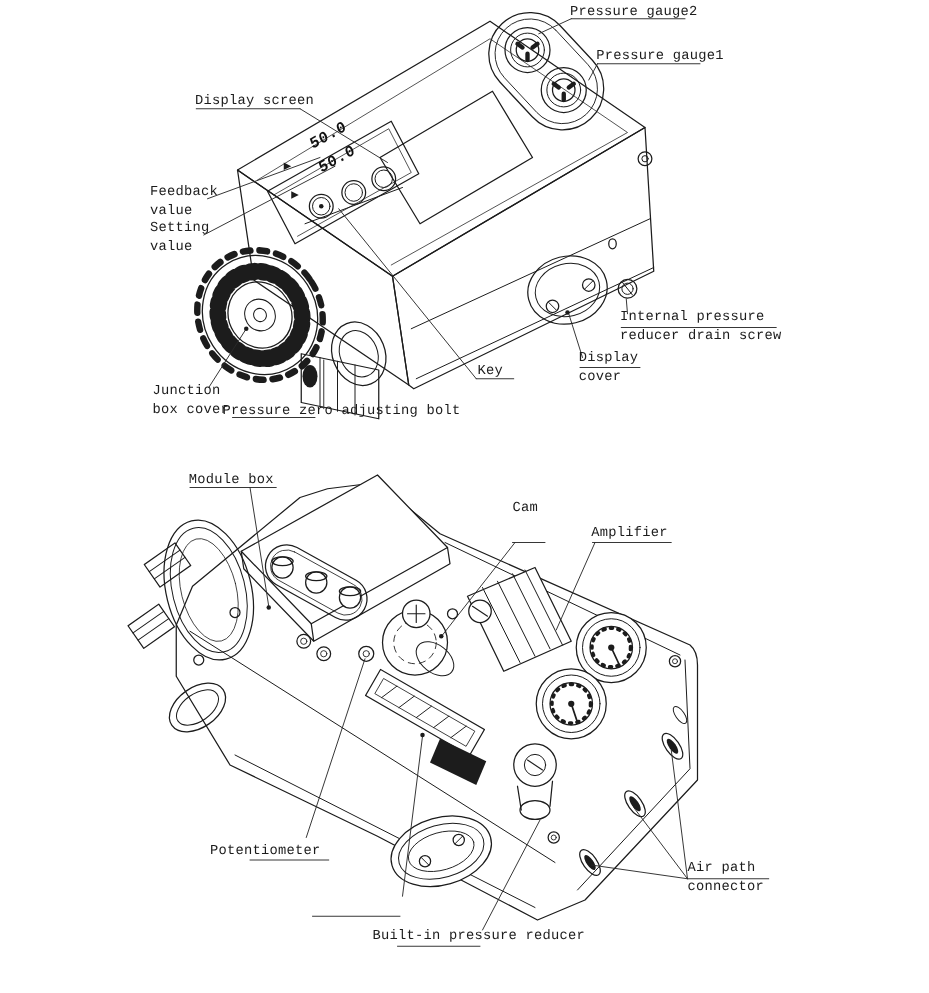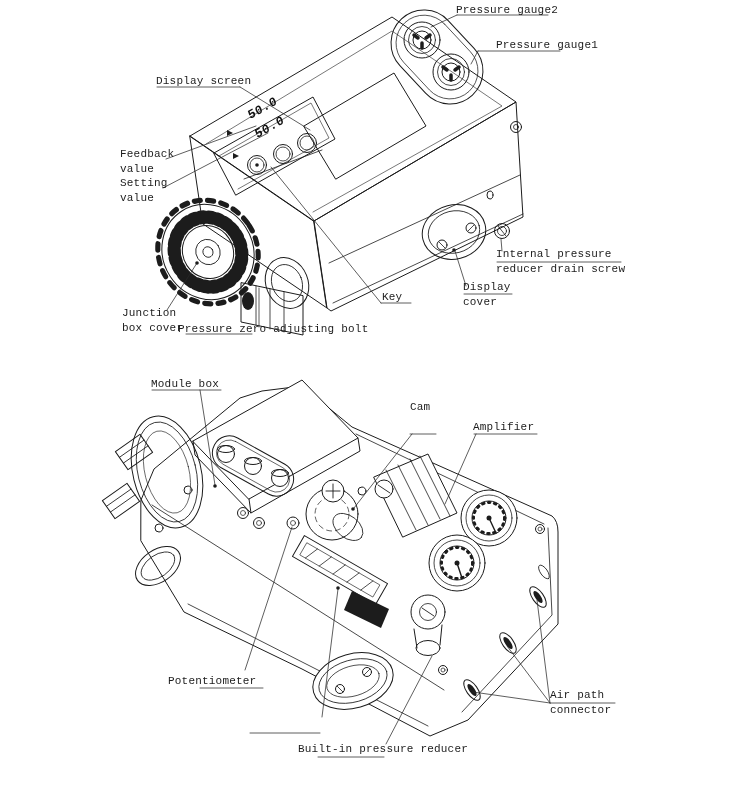--- a/index.html
+++ b/index.html
@@ -280,21 +280,21 @@
     <path d="M474,434 H537 M476,434 L445,504"></path>
     <path d="M200,688 H263 M245,670 L292,527"></path>
     <path d="M250,733 H320 M322,717 L338,589"></path>
         <circle cx="338" cy="588" r="1.8" fill="#1c1c1c" stroke="none"></circle>
     <path d="M318,757 H384 M386,744 L432,656"></path>
     <path d="M550,703 H615 M550,703 L537,600 M550,703 L507,646 M550,703 L473,692"></path>
   </g>
 </svg>
 
 <div class="lbl" style="left:456px;top:3px">Pressure gauge2</div>
-<div class="lbl" style="left:496px;top:38px">Pressure gauge1</div>
+<div class="lbl" style="left:477px;top:38px">Pressure gauge1</div>
 <div class="lbl" style="left:156px;top:74px">Display screen</div>
 <div class="lbl" style="left:120px;top:147px">Feedback
 value</div>
 <div class="lbl" style="left:120px;top:176px">Setting
 value</div>
 <div class="lbl" style="left:122px;top:306px">Junction
 box cover</div>
 <div class="lbl" style="left:178px;top:322px">Pressure zero adjusting bolt</div>
 <div class="lbl" style="left:382px;top:290px">Key</div>
 <div class="lbl" style="left:463px;top:280px">Display

